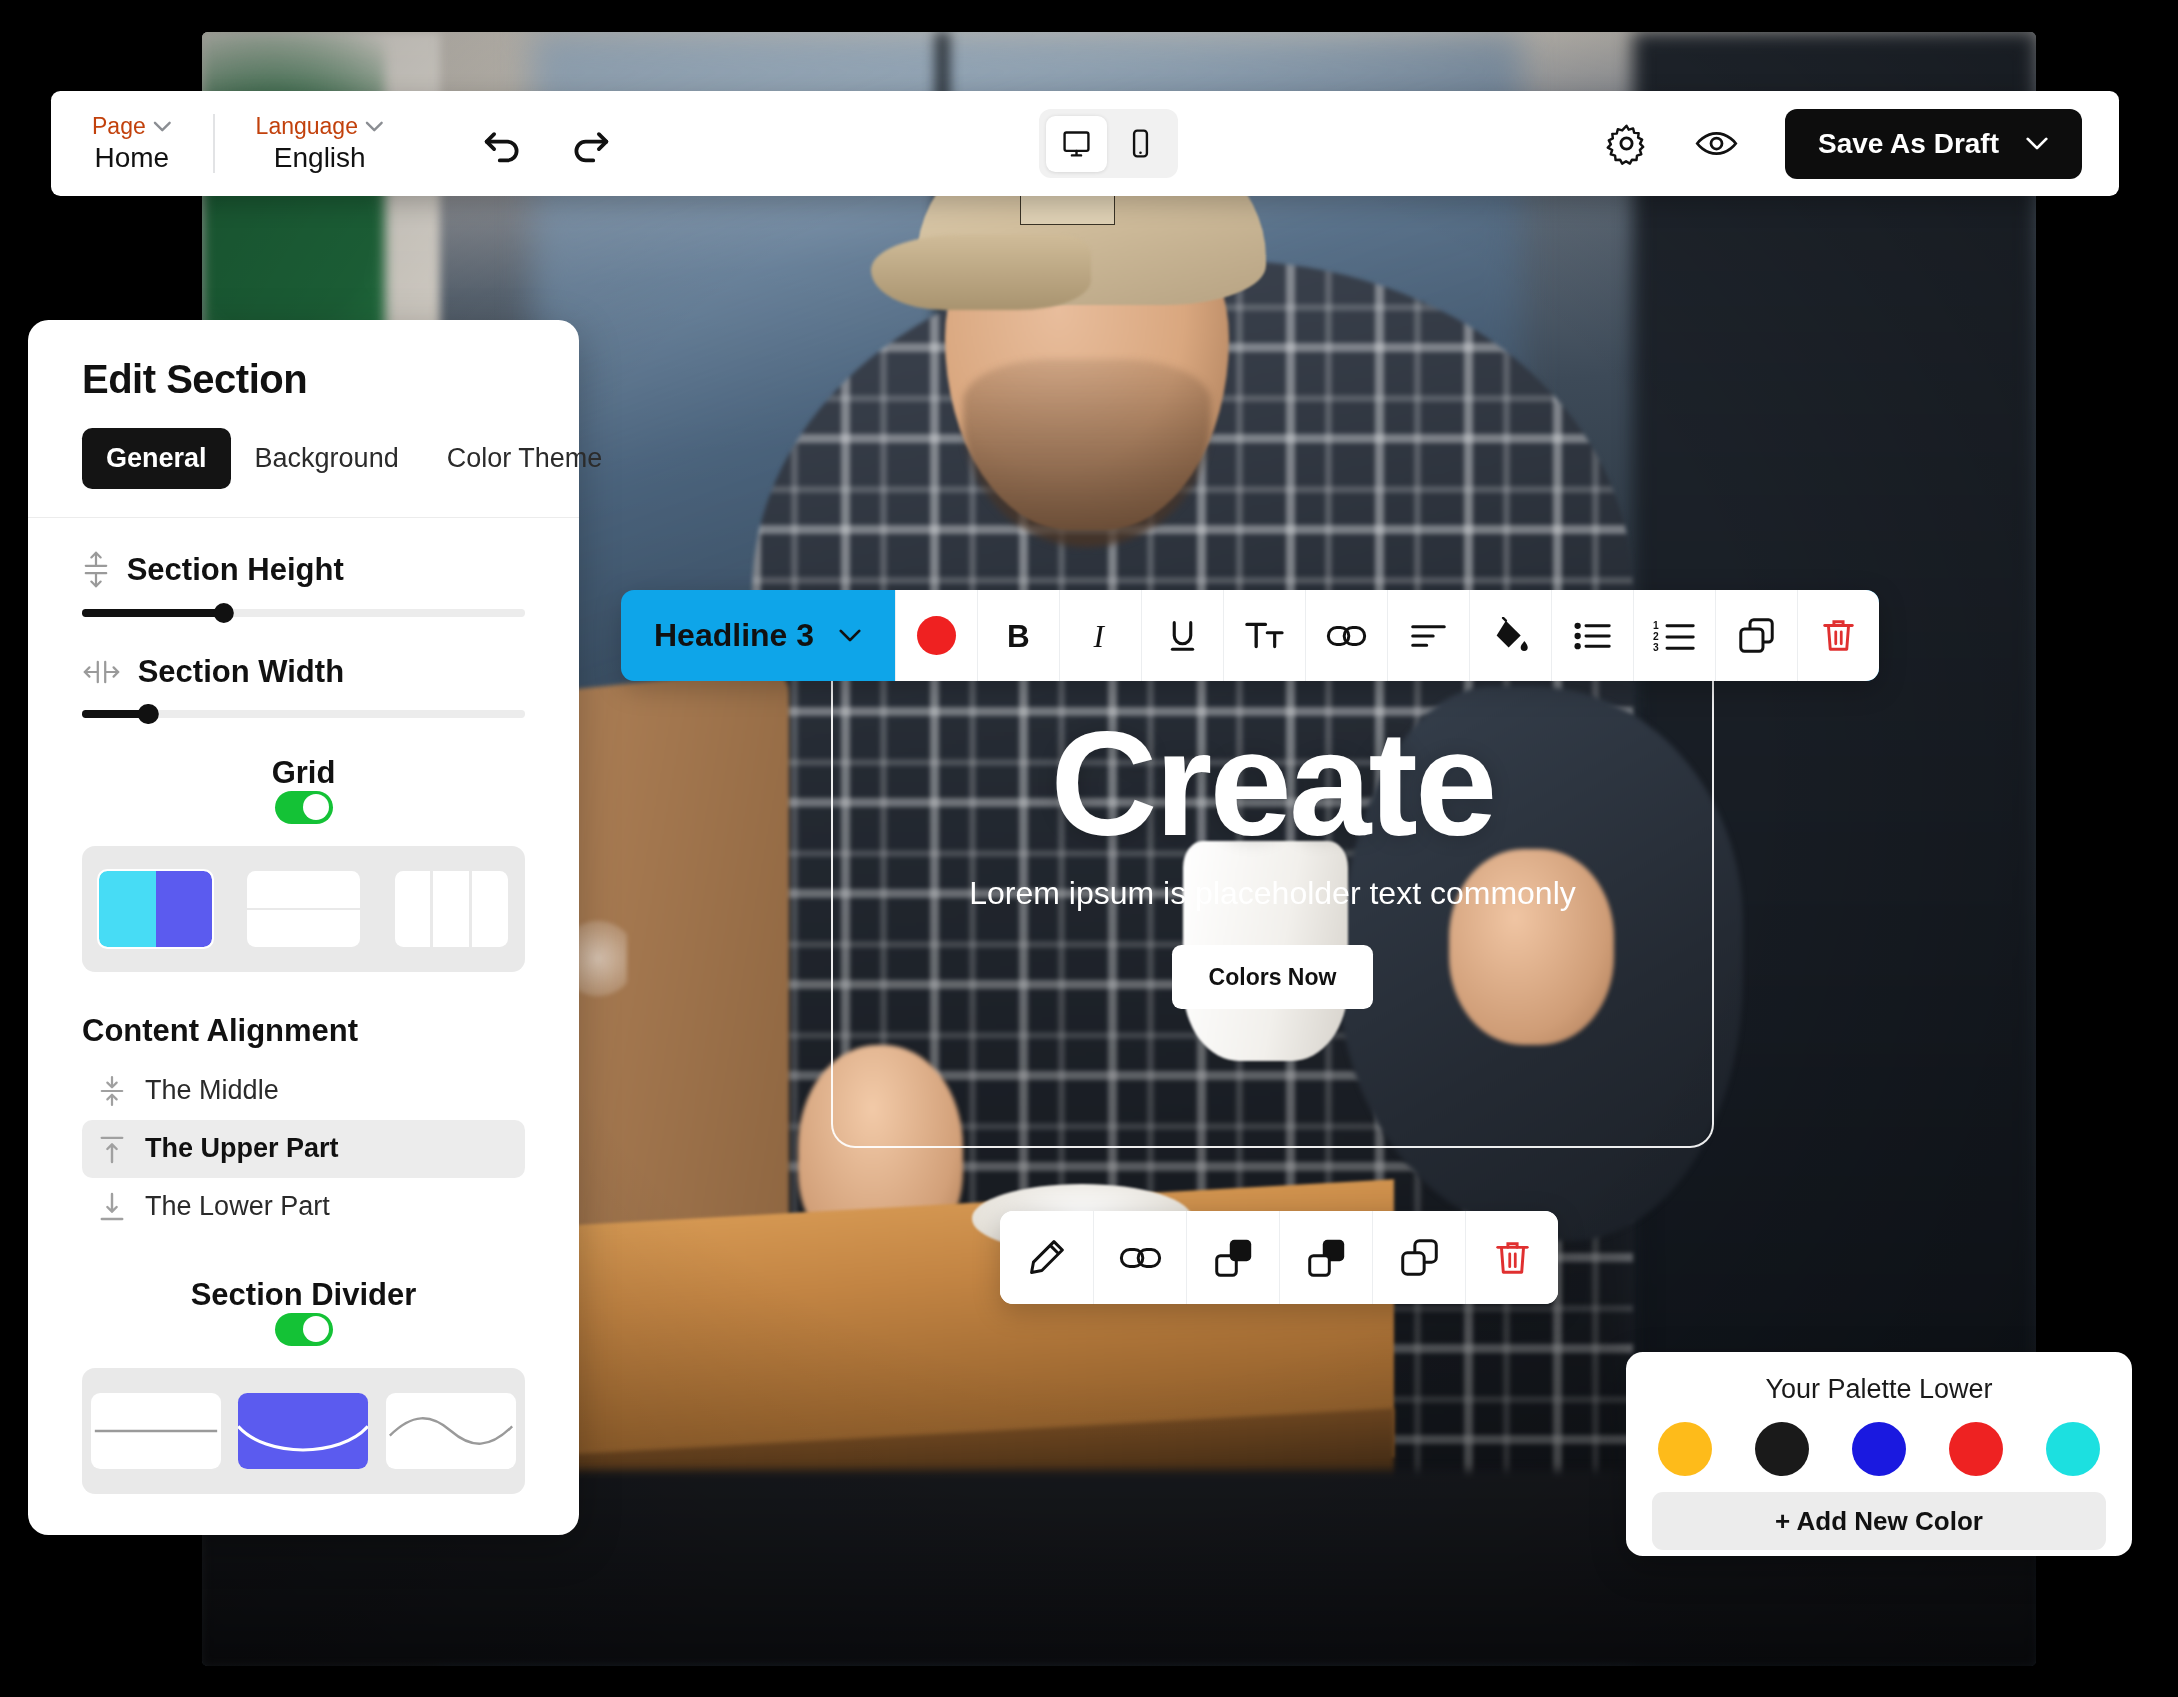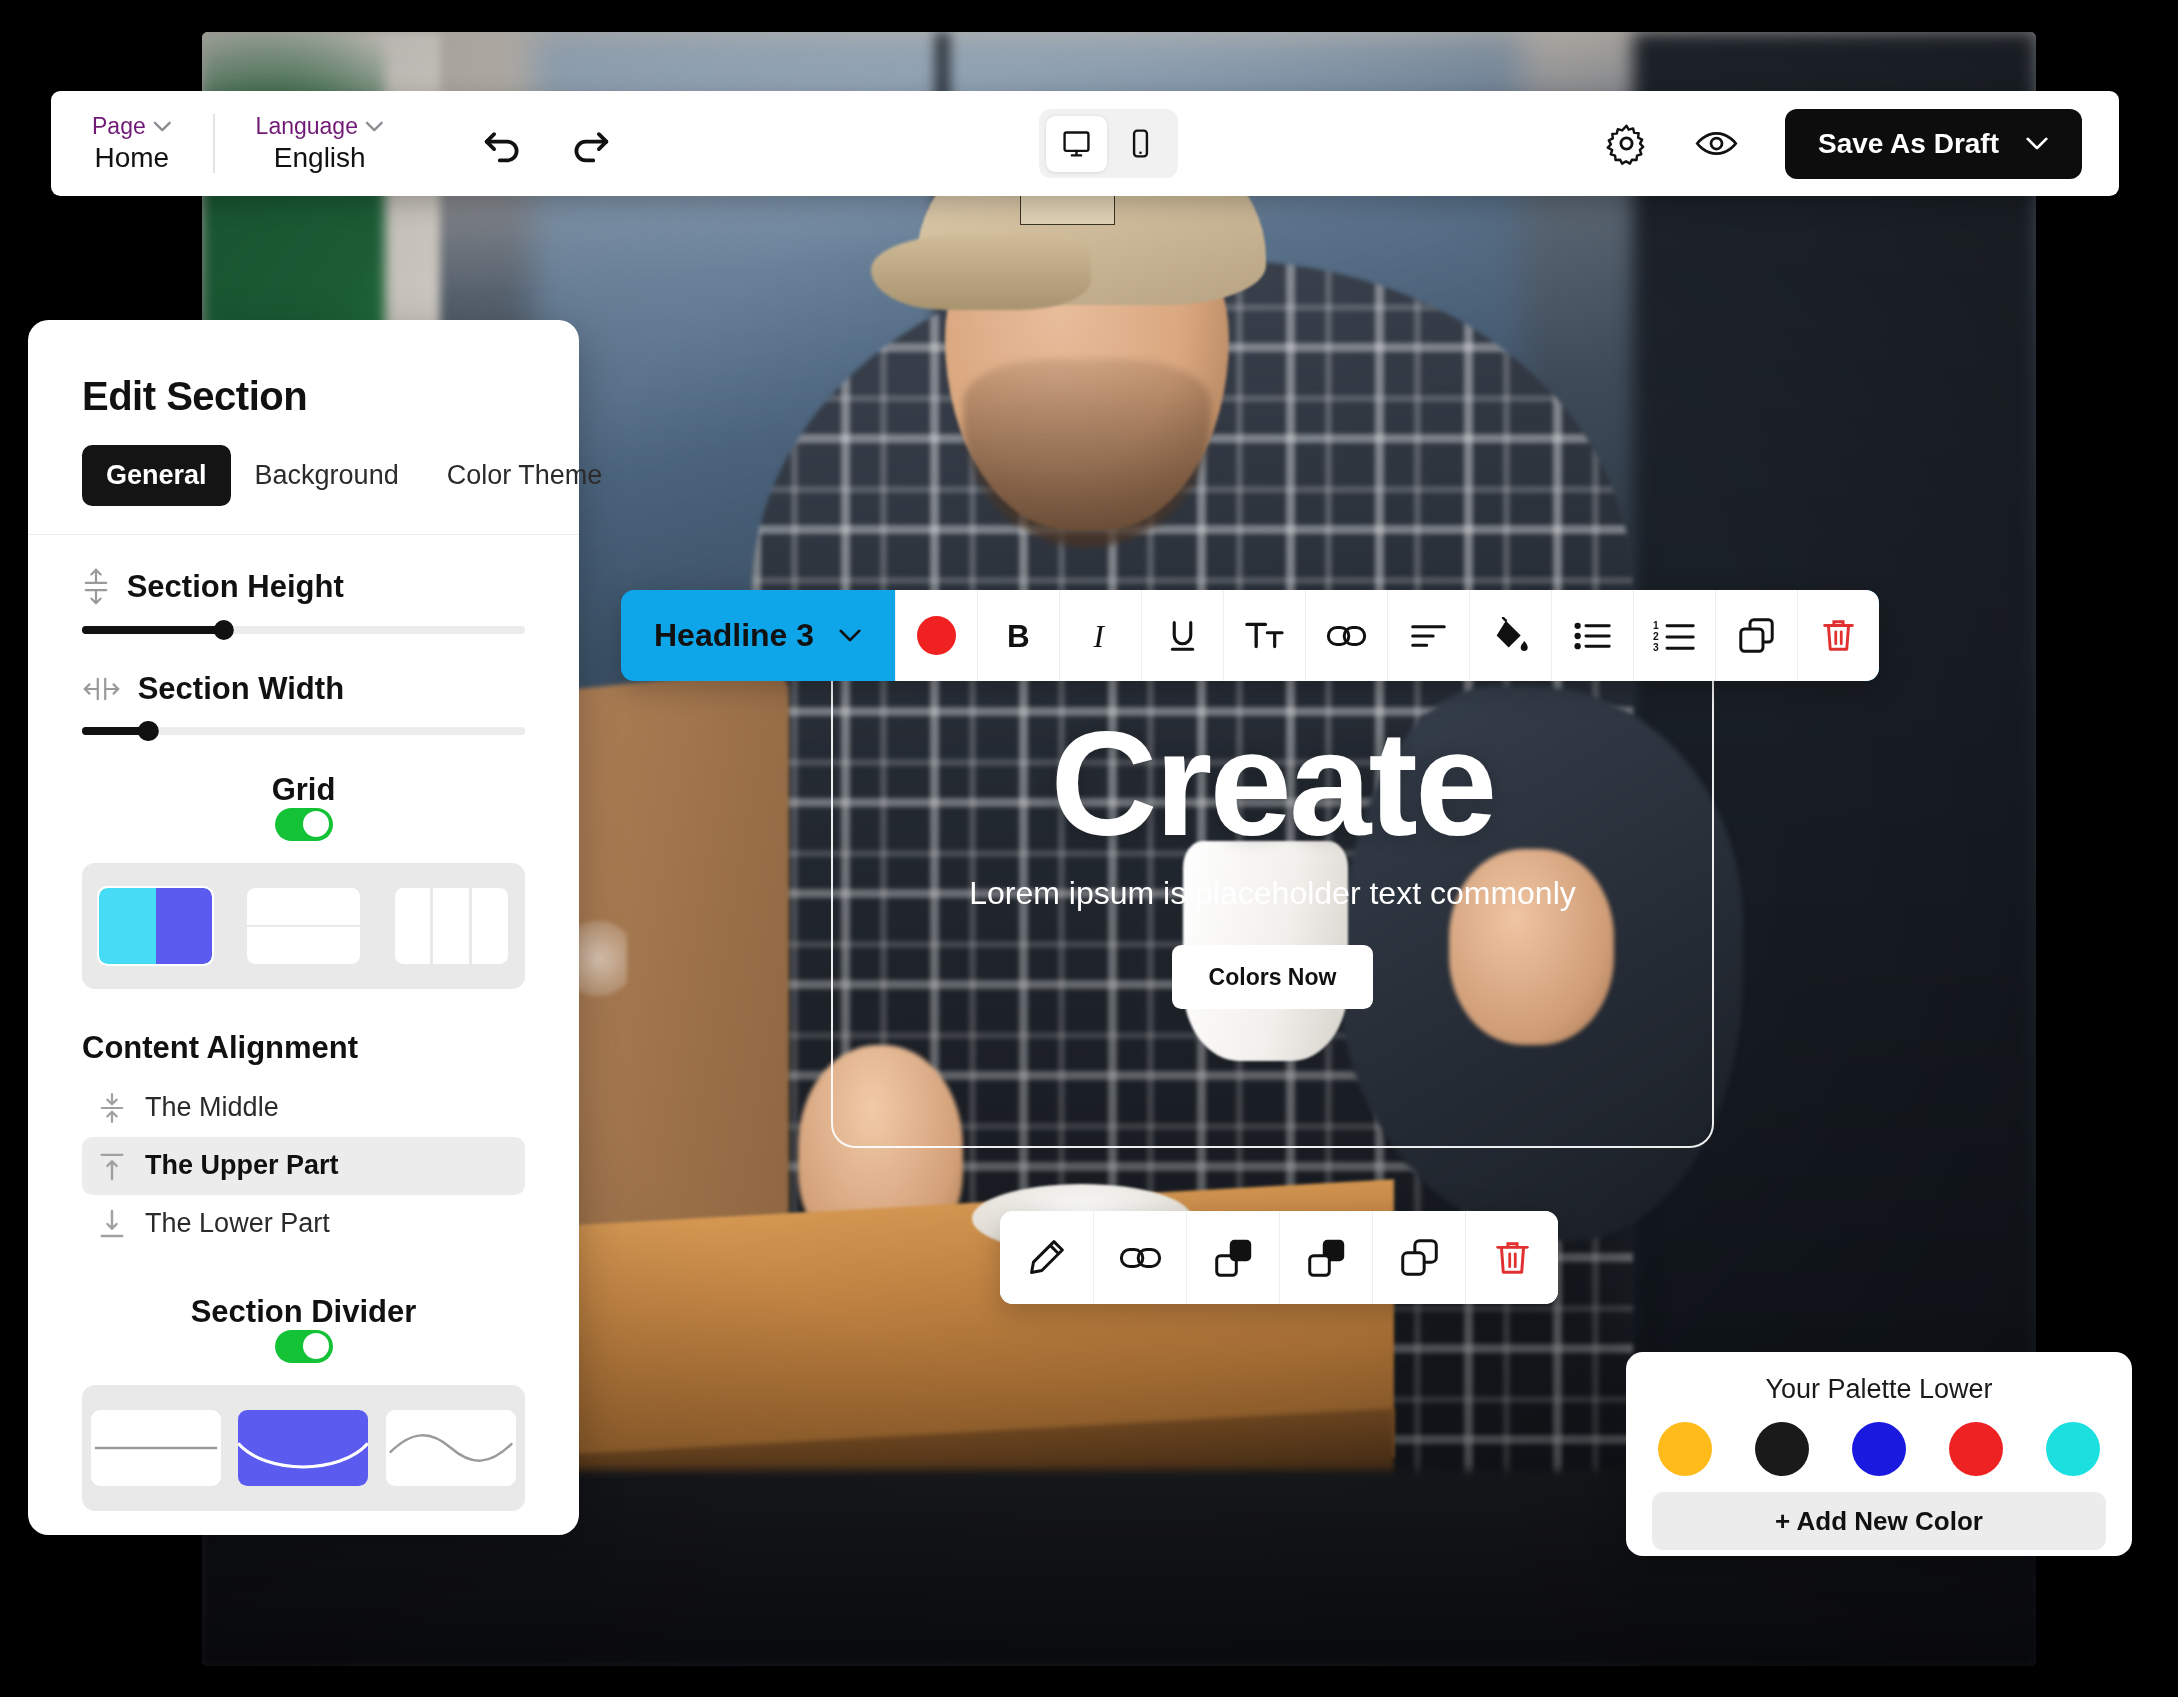--- a/index.html
+++ b/index.html
@@ -198,21 +198,21 @@
   
   .topbar {
     position: absolute; left: 51px; top: 91px;
     width: 2068px; height: 105px;
     background: #fff; border-radius: 9.3px;
     box-shadow: 0 7.4px 24px rgba(0,0,0,.22);
     display: flex; align-items: center;
   }
   .tb-select { padding: 0 41px; text-align: center; }
   .tb-select .lbl {
-    font-size: 23px; color: #701a75; display: flex; align-items: center;
+    font-size: 23px; color: #c2410c; display: flex; align-items: center;
     justify-content: center; gap: 7.4px;
   }
   .tb-select .val { font-size: 28px; color: #111; font-weight: 400; margin-top: 1.9px; }
   .tb-div { width: 1.9px; height: 59px; background: #e2e3e5; }
   .tb-undoredo { display: flex; gap: 41px; margin-left: 56px; }
   .icon-btn {
     background: none; border: none; cursor: pointer; padding: 0;
     display: flex; align-items: center; justify-content: center;
   }
   .tb-spacer { flex: 1; }
@@ -235,21 +235,21 @@
   }
 
   
   .panel {
     position: absolute; left: 28px; top: 320px;
     width: 551px; height: 1215px;
     background: #fff; border-radius: 20.4px;
     box-shadow: 0 11px 41px rgba(0,0,0,.25);
     display: flex; flex-direction: column;
   }
-  .panel-head { padding: 54px 54px 0; }
+  .panel-head { padding: 37px 54px 0; }
   .panel-title { font-size: 40px; font-weight: 700; color: #111; letter-spacing: -0.5px; }
   .tabs { display: flex; align-items: flex-end; margin-top: 26px; padding-bottom: 28px; }
   .tab {
     border: none; background: transparent; cursor: pointer;
     font-size: 27px; color: #2b2b2b; padding: 15px 24px; border-radius: 10.2px;
     font-family: "Liberation Sans", sans-serif; white-space: nowrap;
   }
   .tab.active { background: #141414; color: #fff; font-weight: 600; }
   .panel-body { border-top: 1.9px solid #ececec; padding: 32px 54px 0; overflow: hidden; flex: 1; }
 

